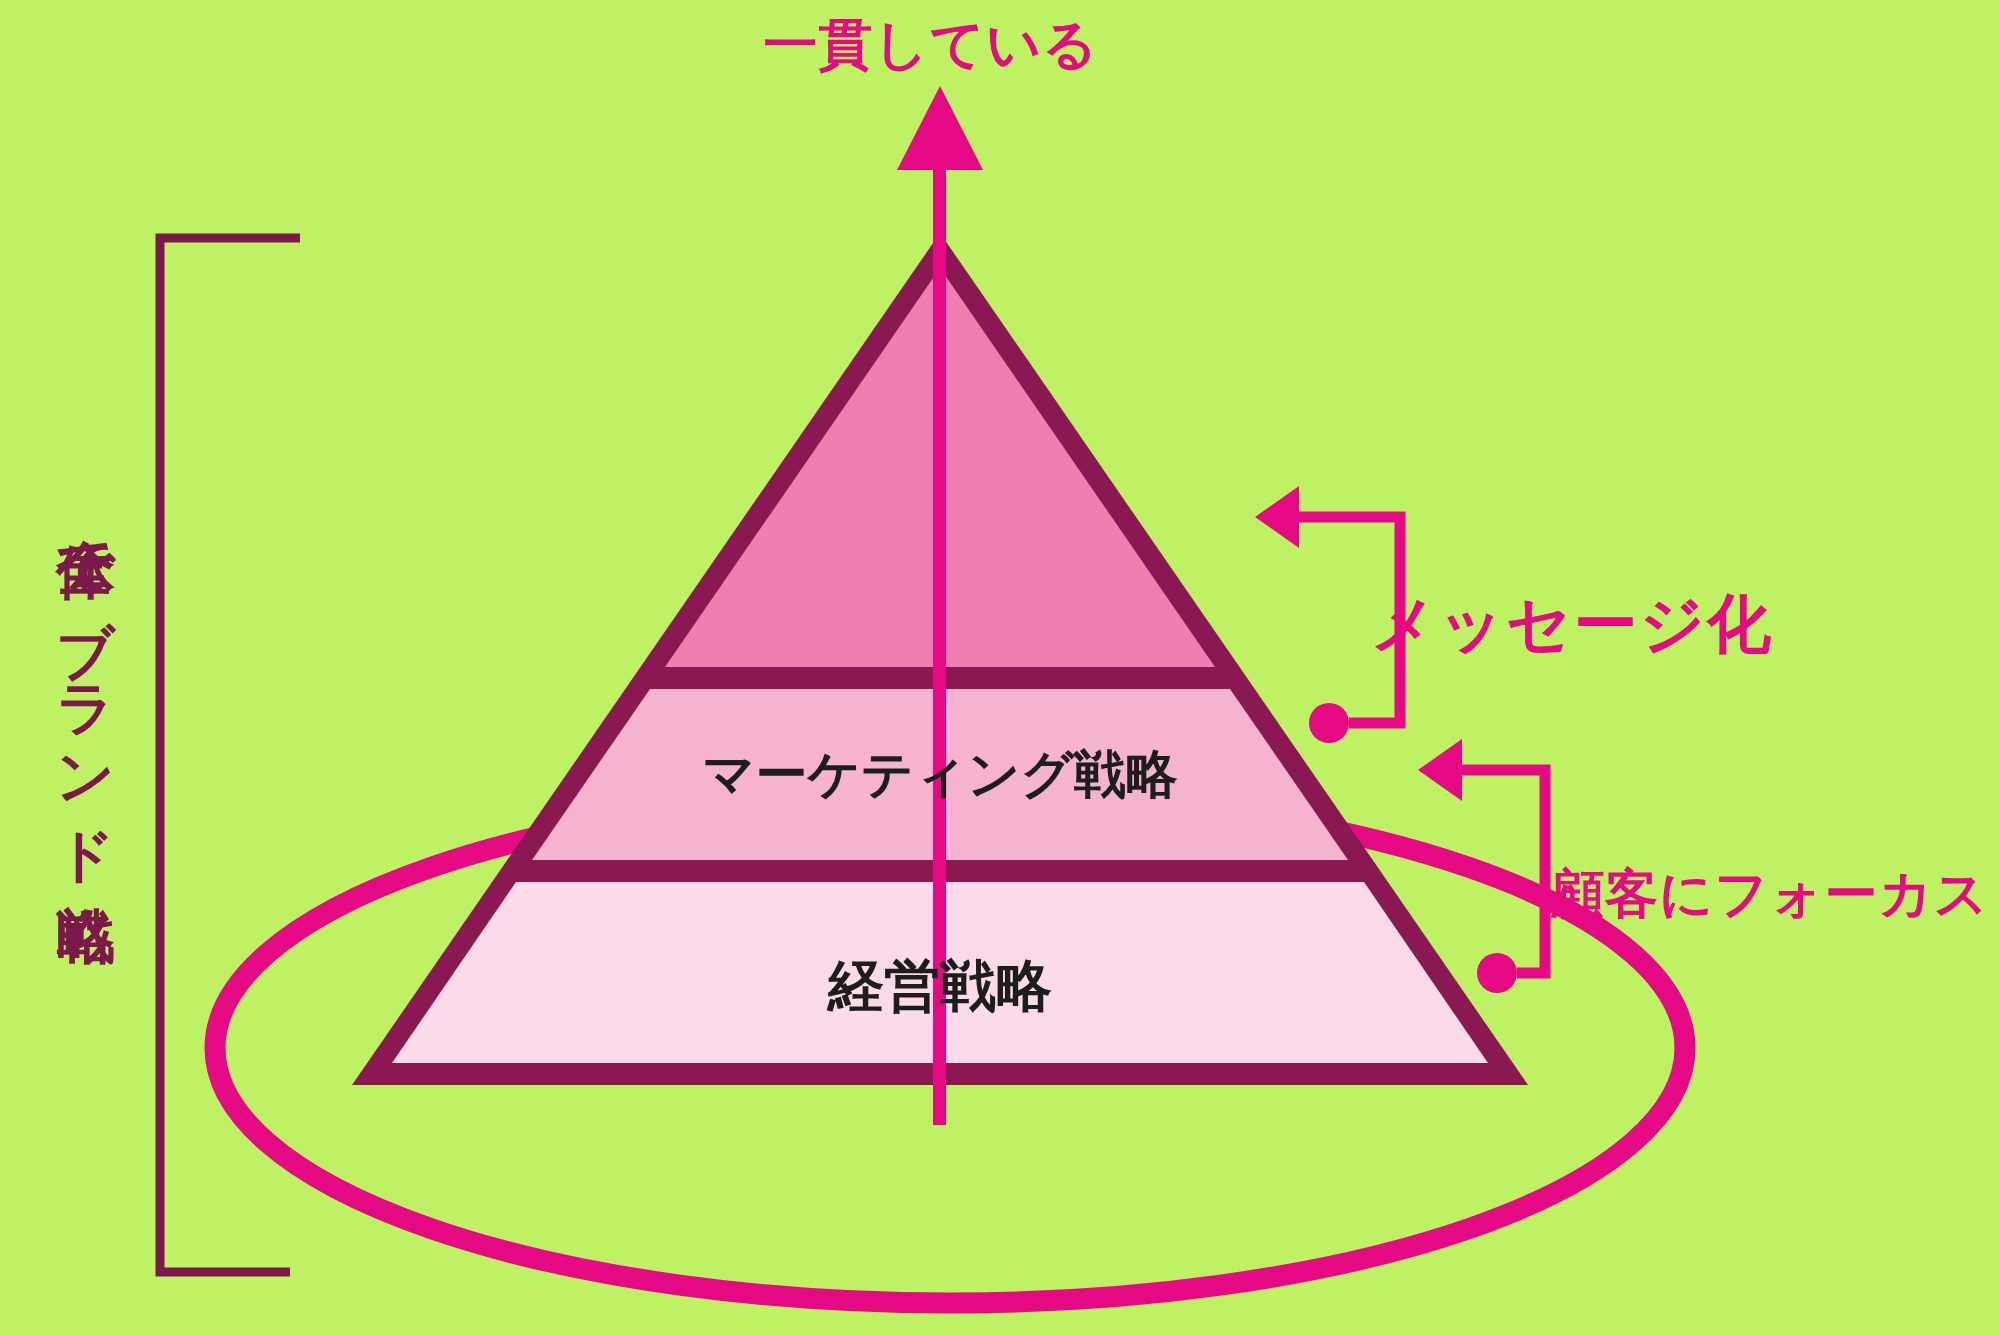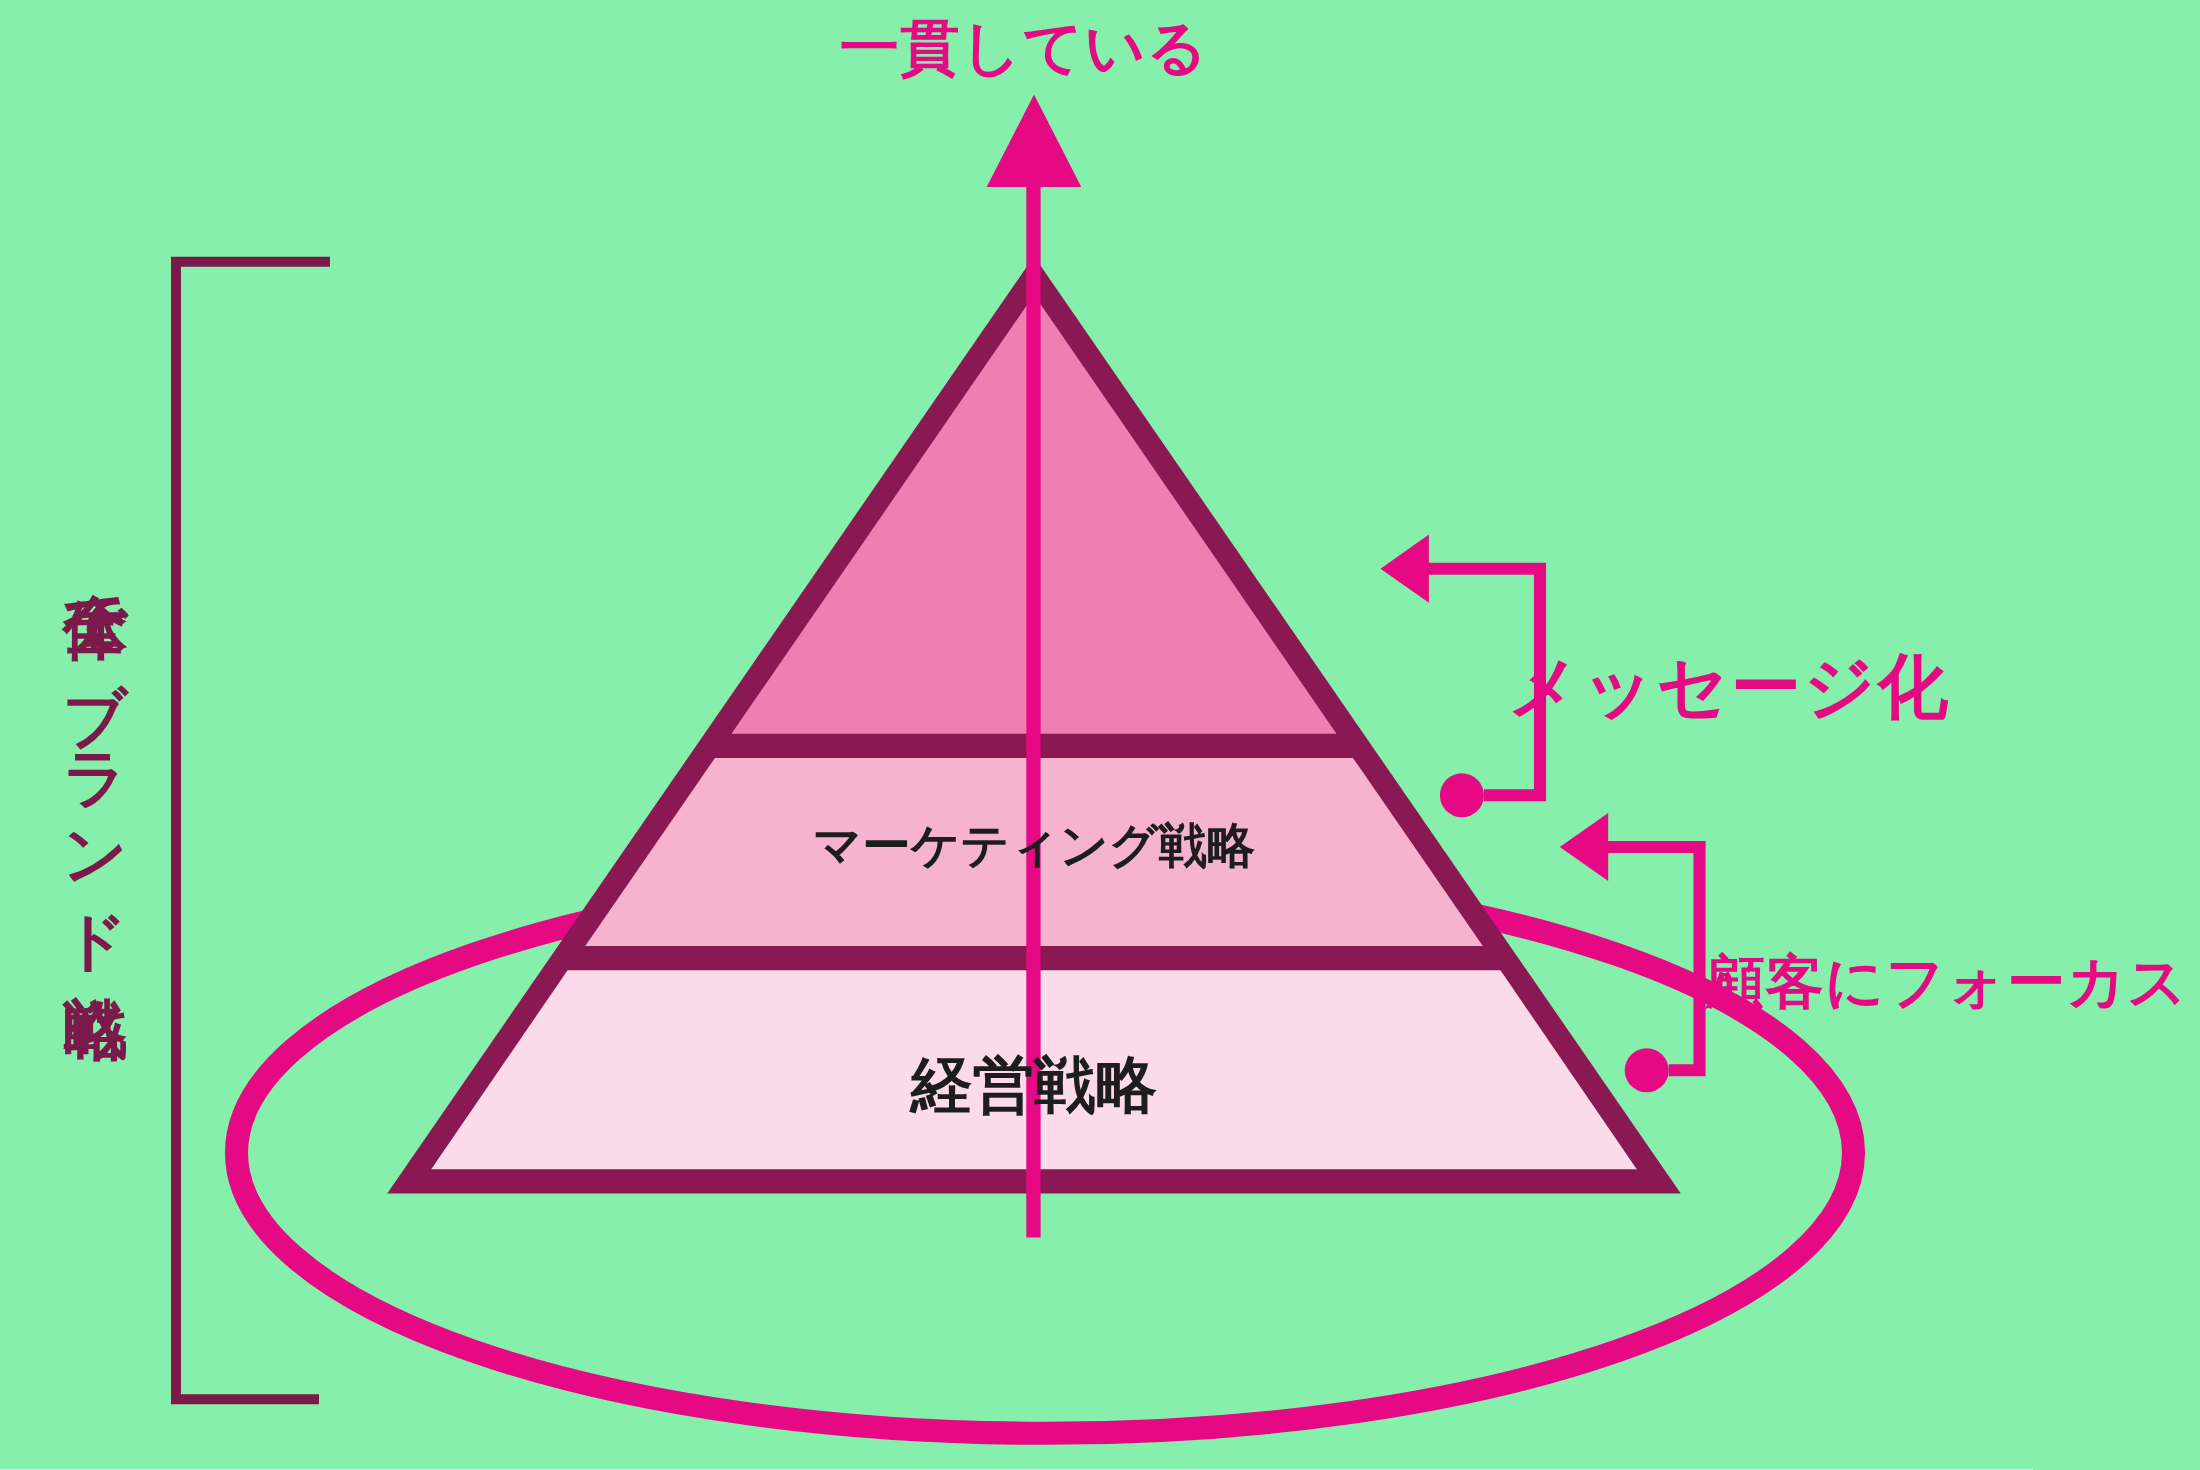--- a/index.html
+++ b/index.html
@@ -1,35 +1,35 @@
 <!DOCTYPE html>
 <html style="--magenta: #e60984; --border: #8a1953; --leftink: #7b1a4a; --ink: #1d1d1d; --t1: #ee7fb0; --t2: #f5b3d0; --t3: #fbdbe9;"><head>
 <meta charset="utf-8">
 <style>
   html,body{margin:0;padding:0;background:#ffffff;}
   .stage{
     position:relative;
     width:2000px;height:1336px;
-    background:#86efac;
+    background:#bef264;
     overflow:hidden;
     font-family:"Liberation Sans","DejaVu Sans",sans-serif;
   }
   .stage svg{position:absolute;left:0;top:0;}
   .lbl{
     position:absolute;
     transform:translateX(-50%);
     white-space:nowrap;
     font-weight:bold;
     line-height:1;
   }
   .lbl-black{color:var(--ink);}
   .lbl-magenta{color:var(--magenta);}
   .lbl-top{font-size:54px;letter-spacing:1px;}
   .lbl-tier1{font-size:52px;}
-  .lbl-tier2{font-size:44px;}
+  .lbl-tier2{font-size:52px;}
   .lbl-tier3{font-size:56px;}
   .lbl-foundation{font-size:57px;letter-spacing:0px;}
   .lbl-ann1{font-size:64px;letter-spacing:2px;}
   .lbl-ann2{font-size:53px;letter-spacing:1px;margin-top:33px;}
   .lbl-vertical{
     position:absolute;
     writing-mode:vertical-rl;
     text-orientation:upright;
     font-weight:bold;
     font-size:58px;

